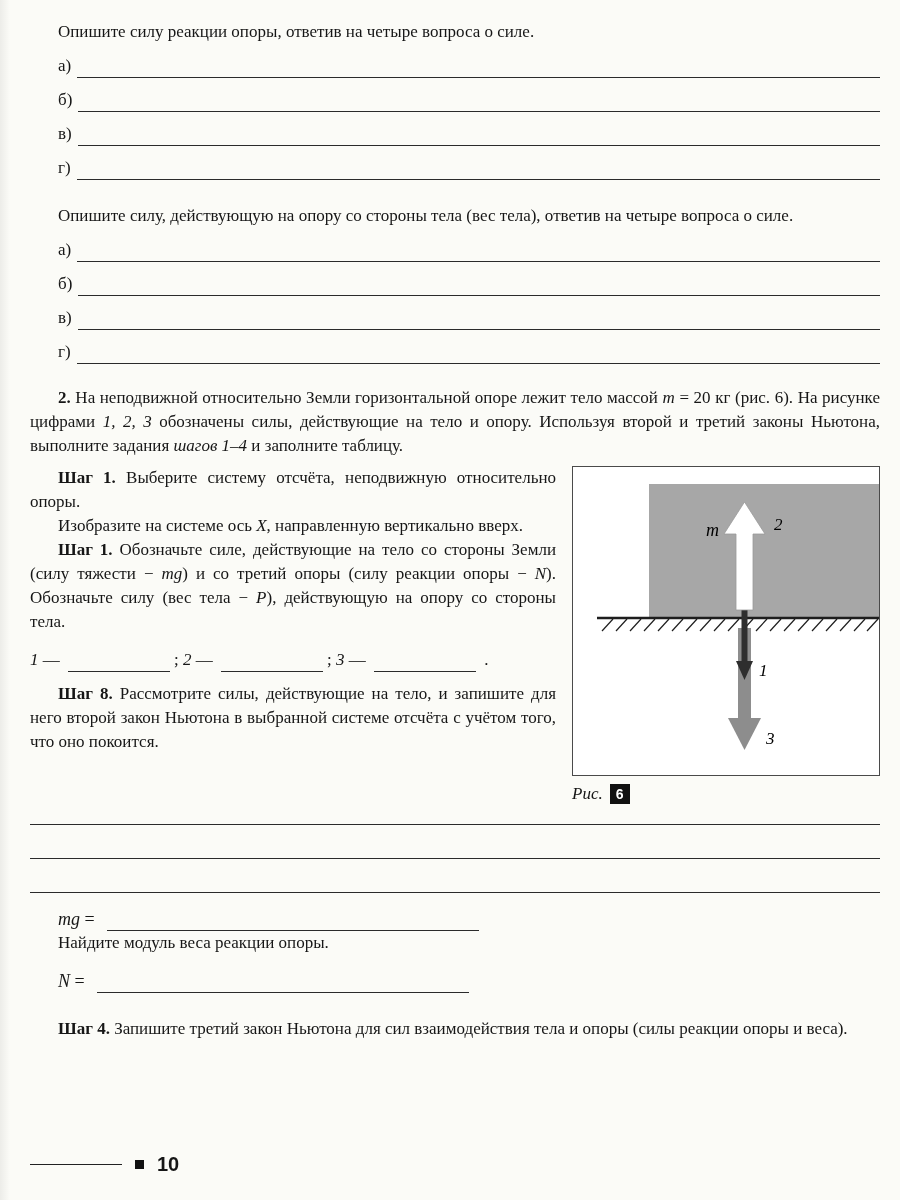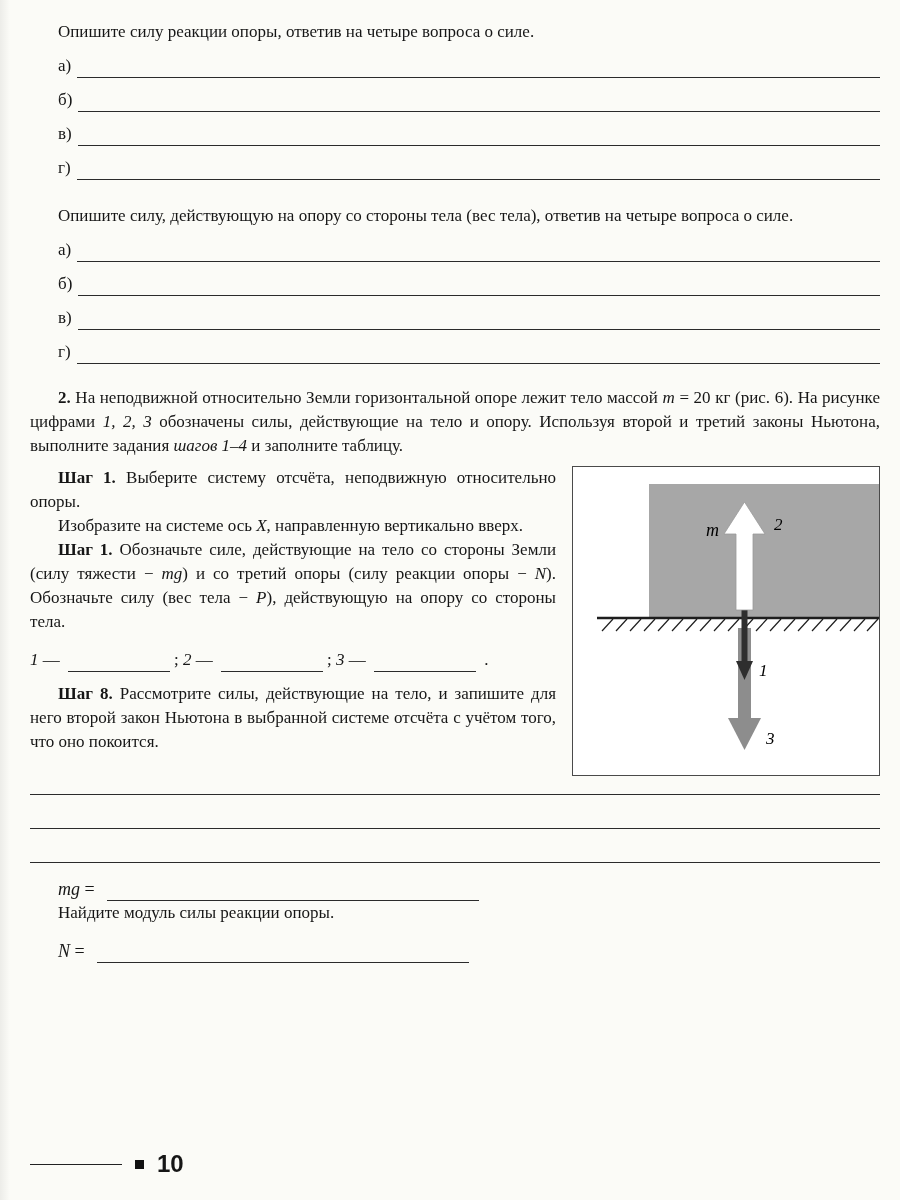--- a/index.html
+++ b/index.html
@@ -37,21 +37,21 @@
   .inline-blanks{display:flex;align-items:flex-end;margin:14px 0 10px 0;height:24px;white-space:pre;}
   .inline-blanks .blank{flex:0 0 auto;width:102px;margin:0 4px;}
   .rules{margin-top:18px;}
   .rule{border-bottom:1px solid #2b2b2b;height:0;margin-top:33px;}
   .rule:first-child{margin-top:0;}
   .formula-row{display:flex;align-items:flex-end;margin:12px 0 0 28px;height:26px;white-space:pre;font-size:18px;}
   .formula-row .blank{flex:0 0 auto;width:372px;margin-left:8px;}
   .footer{position:absolute;left:30px;bottom:24px;display:flex;align-items:center;gap:13px;}
   .footer-line{width:92px;border-bottom:1.6px solid #222;height:0;}
   .footer-square{width:9px;height:9px;background:#111;}
-  .footer-page{font-weight:bold;font-size:24px;font-family:"Liberation Sans",sans-serif;}
+  .footer-page{font-weight:bold;font-size:20px;font-family:"Liberation Sans",sans-serif;}
   .edge-shadow{position:absolute;left:0;top:0;bottom:0;width:10px;background:linear-gradient(to right, rgba(0,0,0,0.06), rgba(0,0,0,0));pointer-events:none;}
 </style>
 </head>
 <body>
 
 <div class="edge-shadow"></div>
 
 <div class="page">
 
   <p class="para">Опишите силу реакции опоры, ответив на четыре вопроса о силе.</p>
@@ -162,38 +162,45 @@
           </g>
 
           <polygon points="163,142 163,66 151,66 171.5,34 192,66 180,66 180,142" fill="#ffffff" stroke="#9b9b9b" stroke-width="0.8"></polygon>
 
           <text x="146" y="68" text-anchor="end" font-size="18" font-style="italic">m</text>
           <text x="201" y="62" font-size="17" font-style="italic">2</text>
           <text x="186" y="208" font-size="17" font-style="italic">1</text>
           <text x="193" y="276" font-size="17" font-style="italic">3</text>
         </svg>
       </div>
+      <div class="figcap">
+        <span class="it">Рис.</span>
+        <span class="fignum">6</span>
+      </div>
     </div>
   </div>
 
   <div class="rules">
     <div class="rule"></div>
     <div class="rule"></div>
     <div class="rule"></div>
   </div>
 
   <div class="formula-row">
     <span class="it">mg</span><span> = </span><span class="blank"></span>
   </div>
 
-  <p class="para mt8">Найдите модуль силы реакции опоры.</p>
+  <p class="para mt8">Найдите модуль веса реакции опоры.</p>
   <div class="formula-row">
     <span class="it">N</span><span> = </span><span class="blank"></span>
   </div>
 
+  <p class="para mt16">
+    <span class="b">Шаг 4.</span><span> Запишите третий закон Ньютона для сил взаимодействия тела и опоры (силы реакции опоры и веса).</span>
+  </p>
 
 </div>
 
 <div class="footer">
   <span class="footer-line"></span>
   <span class="footer-square"></span>
   <span class="footer-page">10</span>
 </div>
 
 </body></html>

